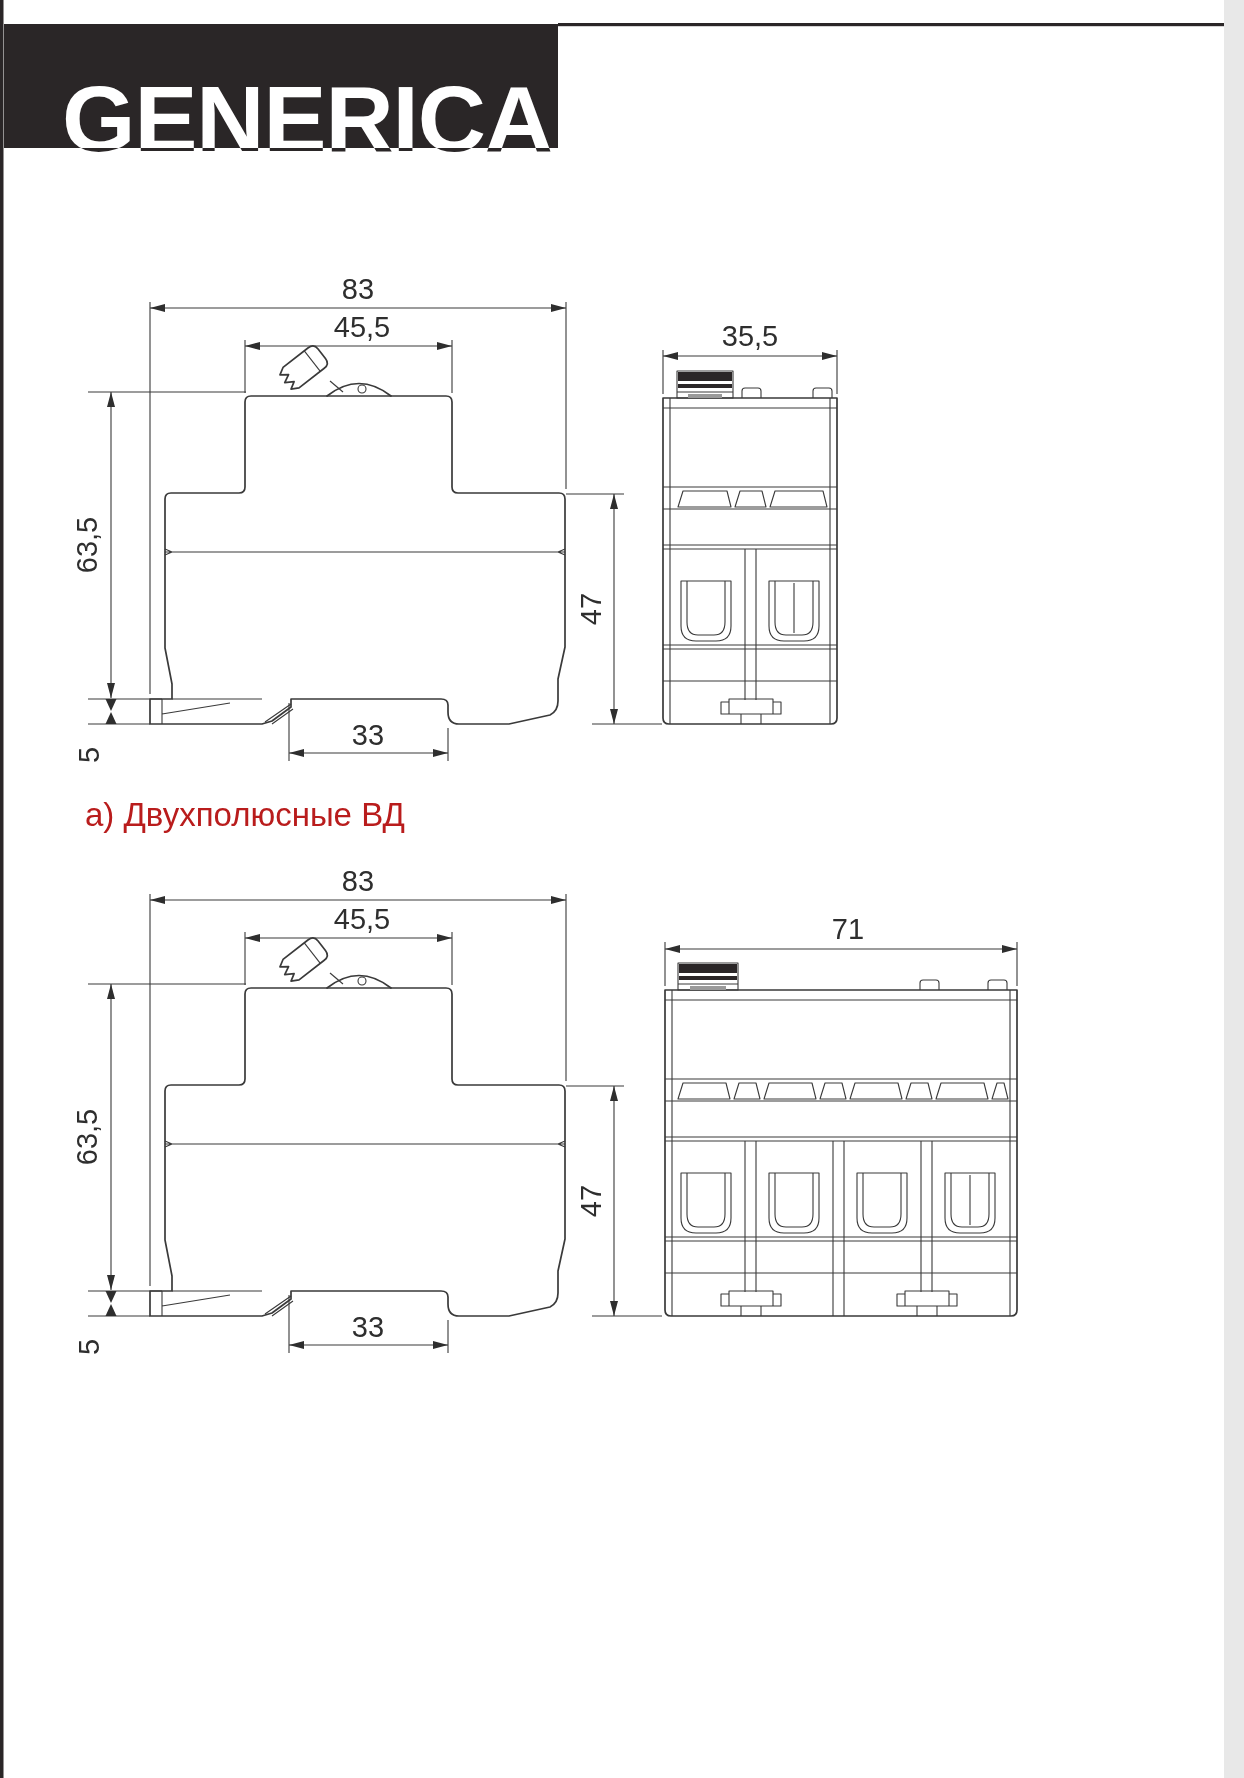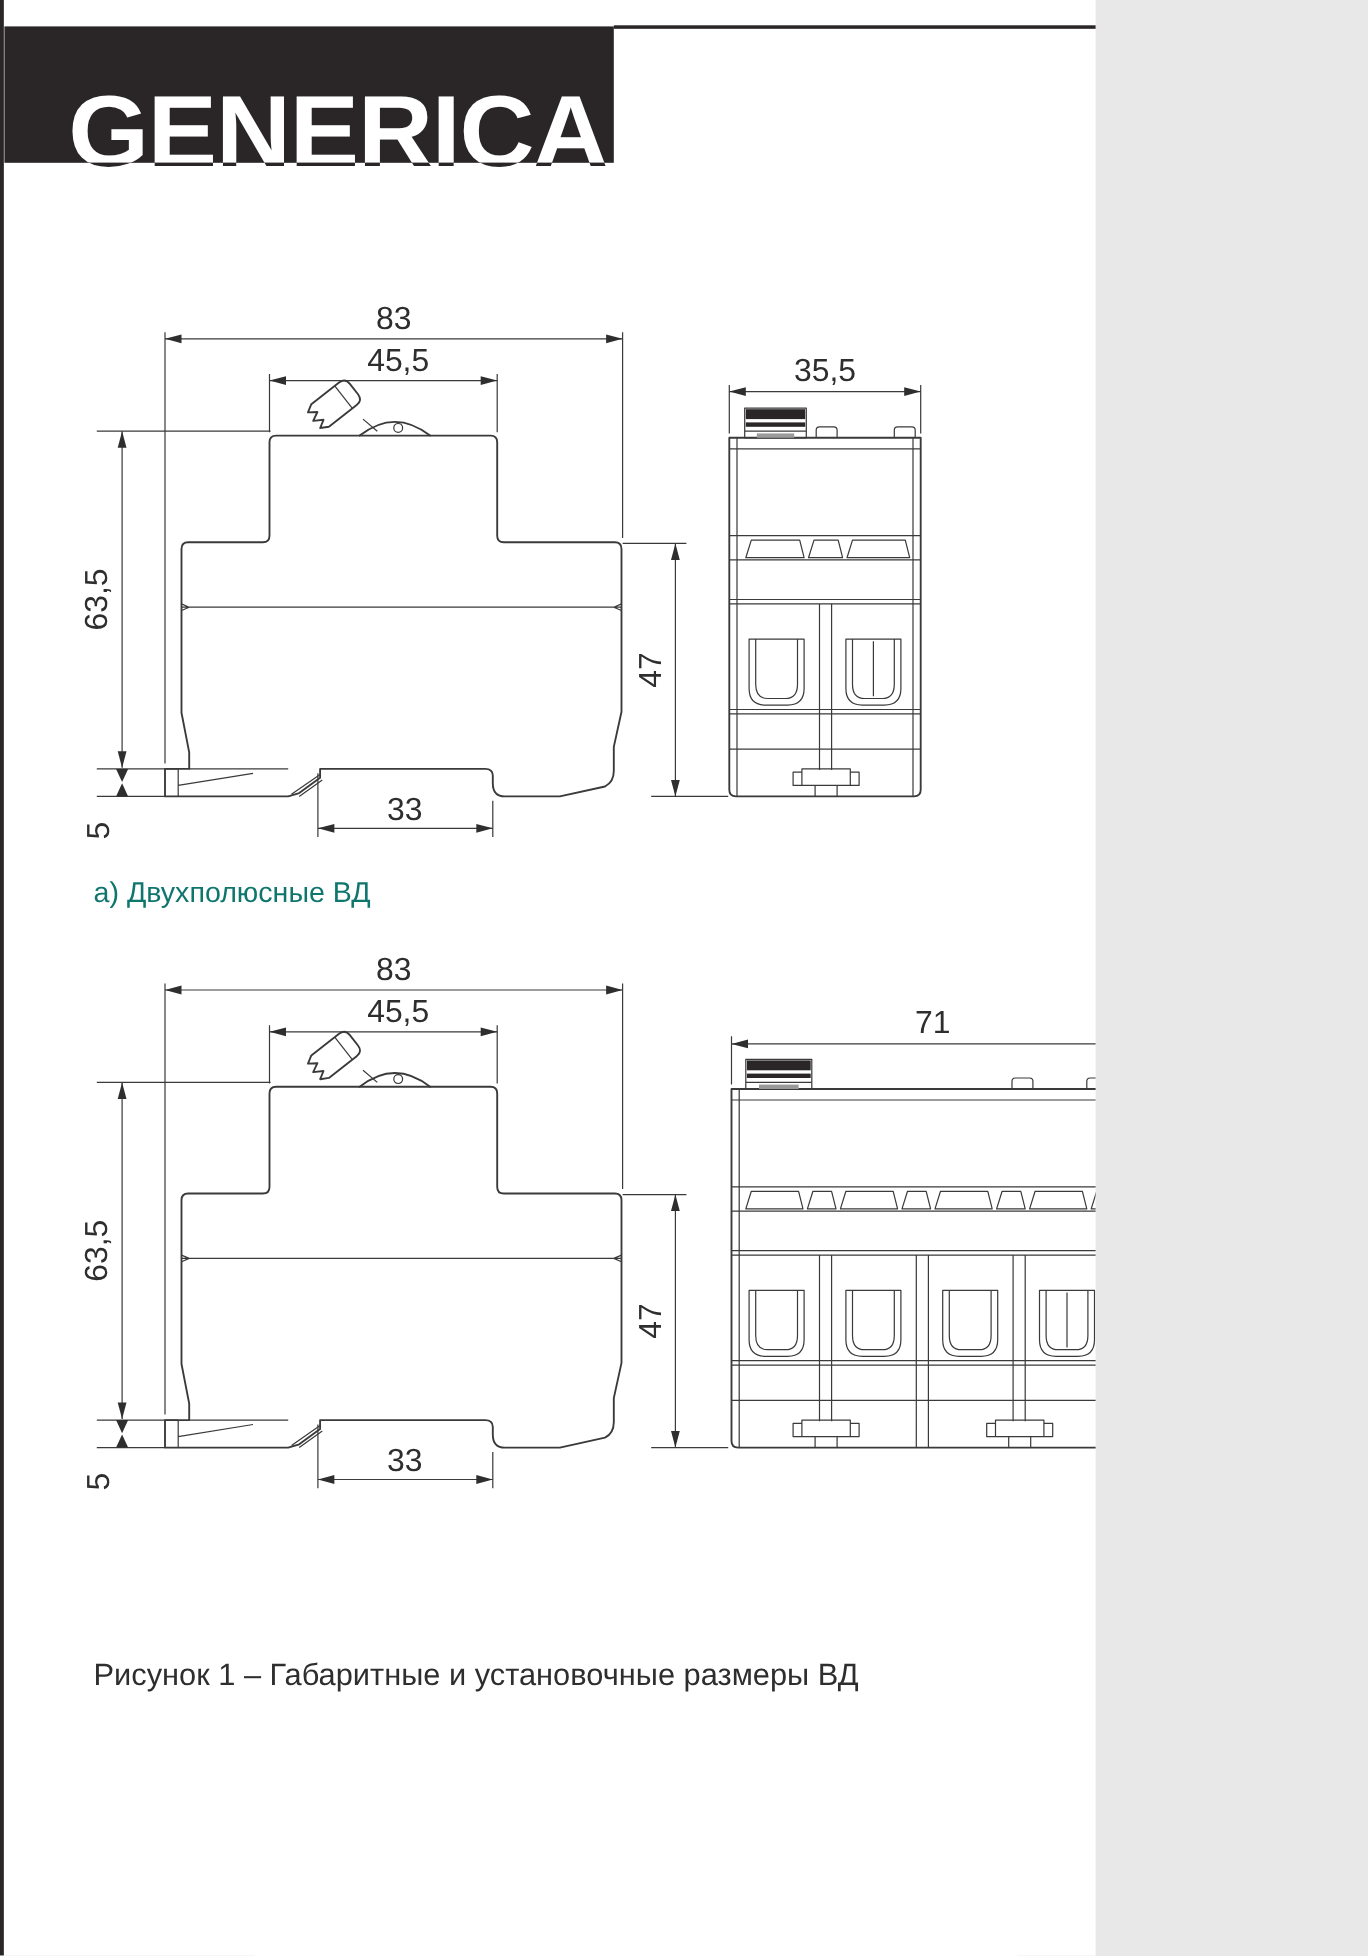--- a/index.html
+++ b/index.html
@@ -1,29 +1,29 @@
 <!DOCTYPE html>
 <html><head>
 <meta charset="utf-8">
 <style>
   html,body{margin:0;padding:0;background:#e8e8e8;}
   .page{
-    position:relative;width:996px;height:1778px;background:#ffffff;
+    position:relative;width:1224px;height:1778px;background:#ffffff;
     font-family:"Liberation Sans",sans-serif;overflow:hidden;
   }
   svg{position:absolute;left:0;top:0;}
   .o{fill:none;stroke:#3a3a3a;stroke-width:1.7;stroke-linejoin:round;stroke-linecap:round}
   .t{fill:none;stroke:#3a3a3a;stroke-width:1.1;stroke-linejoin:round}
   .dim{fill:none;stroke:#3a3a3a;stroke-width:1.1}
   .bf{fill:#2a2627;stroke:none}
   .gf{fill:#9a9a9a;stroke:none}
   .ah{fill:#2e2e2e;stroke:none}
   .dt{font-family:"Liberation Sans",sans-serif;font-size:29px;fill:#2e2e2e;text-anchor:middle}
   .logo-text{font-family:"Liberation Sans",sans-serif;font-weight:bold;font-size:92px;letter-spacing:-1px}
-  .cap{position:absolute;font-size:26px;color:#0f766e;white-space:nowrap}
+  .cap{position:absolute;font-size:33px;color:#b91c1c;white-space:nowrap}
   .figcap{position:absolute;font-size:28px;color:#2e2e2e;white-space:nowrap}
 </style>
 </head>
 <body>
 
 <div class="page">
 
 <svg width="1244" height="1778" viewBox="0 0 1244 1778">
   <defs>
     <marker id="ar" viewBox="0 0 16 10" markerWidth="16" markerHeight="10" refX="15.5" refY="5" orient="auto-start-reverse" markerUnits="userSpaceOnUse">
@@ -154,15 +154,14 @@
     <text class="dt" x="362" y="929">45,5</text>
     <text class="dt" x="848" y="939">71</text>
     <text class="dt" x="368" y="1337">33</text>
     <text class="dt" x="97" y="1137" transform="rotate(-90 97 1137)">63,5</text>
     <text class="dt" x="99" y="1347" transform="rotate(-90 99 1347)">5</text>
     <text class="dt" x="601" y="1201" transform="rotate(-90 601 1201)">47</text>
   </g>
 </svg>
 
 <div class="cap" style="left:85px;top:796px">а) Двухполюсные ВД</div>
-<div class="figcap" style="left:85px;top:1507px">Рисунок 1 – Габаритные и установочные размеры ВД</div>
 
 </div>
 
 </body></html>

